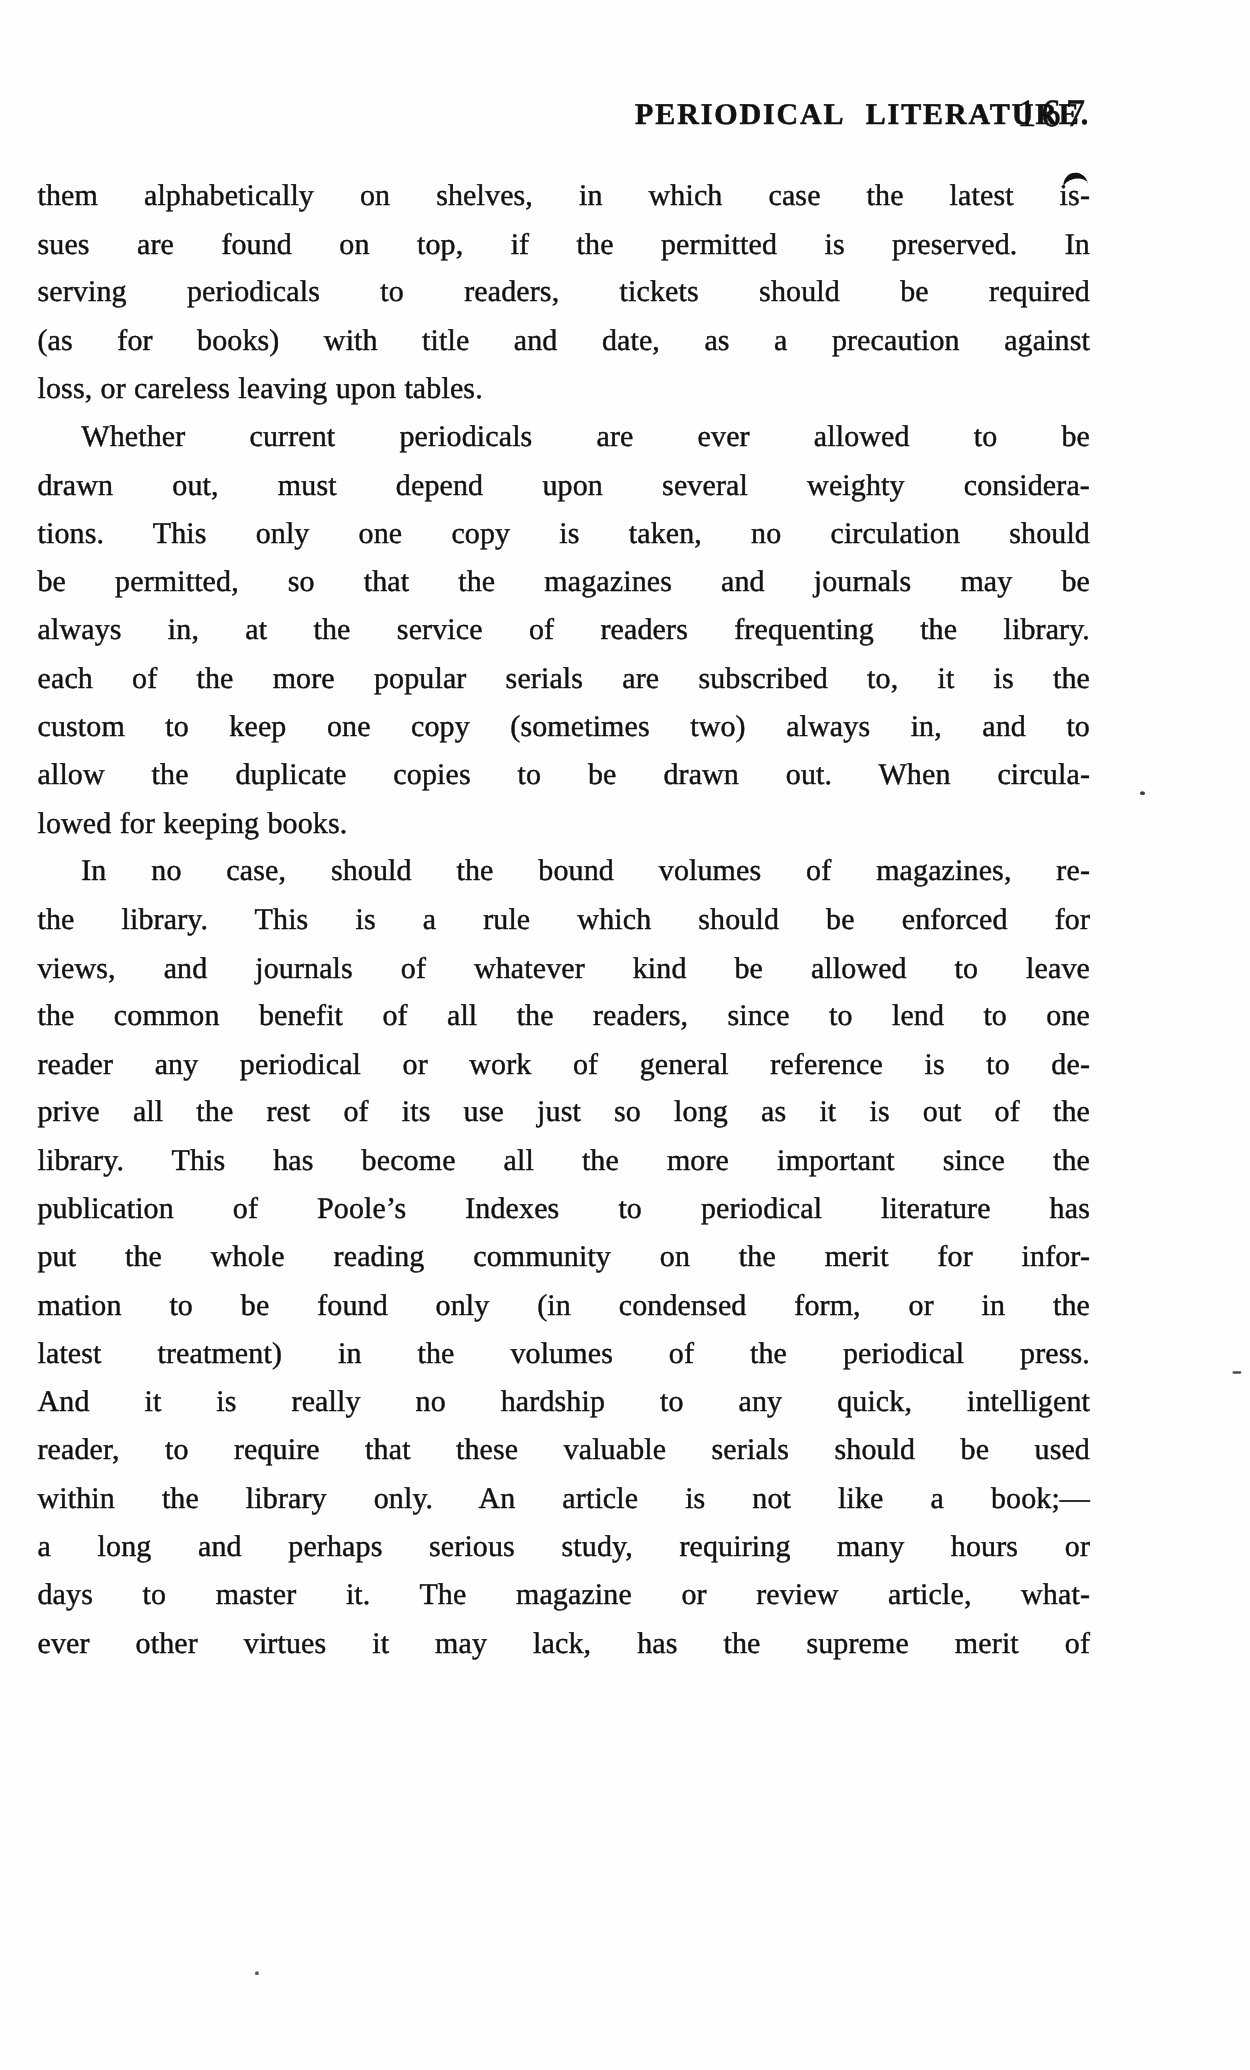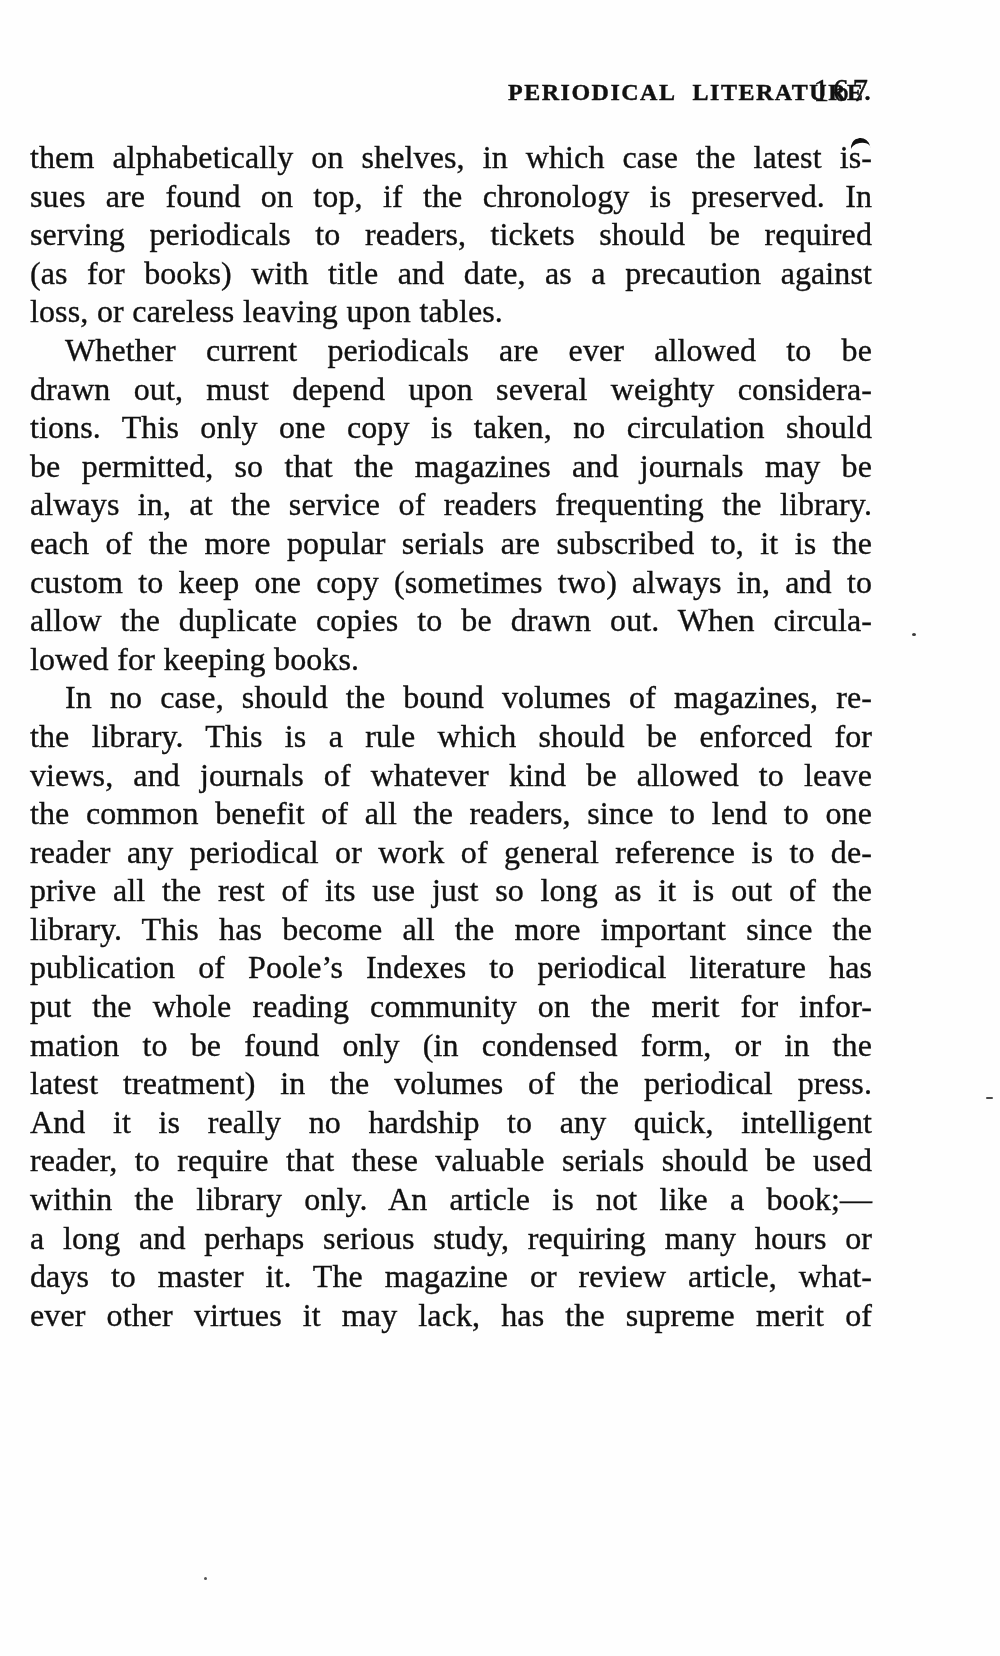--- a/index.html
+++ b/index.html
@@ -48,21 +48,21 @@
     position: absolute;
     left: 30px;
     top: 138px;
     width: 842px;
   }
   .paragraph {
     margin: 0;
     padding: 0;
   }
   .line {
-    font-size: 32px;
+    font-size: 24px;
     line-height: 38.6px;
     text-align: justify;
     word-spacing: 0.5px;
     letter-spacing: 0.1px;
     -webkit-text-stroke: 0.35px #141414;
     white-space: normal;
   }
   .line.fill {
     text-align-last: justify;
   }
@@ -90,21 +90,21 @@
 
   <div class="header">
     <span class="running-title">PERIODICAL LITERATURE.</span>
     <span class="page-number">167</span>
   </div>
 
   <div class="page-body">
 
   <div class="paragraph">
         <div class="line fill first">them alphabetically on shelves, in which case the latest is-</div>
-        <div class="line fill">sues are found on top, if the chronology is preserved.  In</div>
+        <div class="line fill">sues are found on top, if the permitted is preserved.  In</div>
         <div class="line fill">serving periodicals to readers, tickets should be required</div>
         <div class="line fill">(as for books) with title and date, as a precaution against</div>
         <div class="line">loss, or careless leaving upon tables.</div>
       </div>
       <div class="paragraph indent">
         <div class="line fill first">Whether current periodicals are ever allowed to be</div>
         <div class="line fill">drawn out, must depend upon several weighty considera-</div>
         <div class="line fill">tions.  This only one copy is taken, no circulation should</div>
         <div class="line fill">be permitted, so that the magazines and journals may be</div>
         <div class="line fill">always in, at the service of readers frequenting the library.</div>

